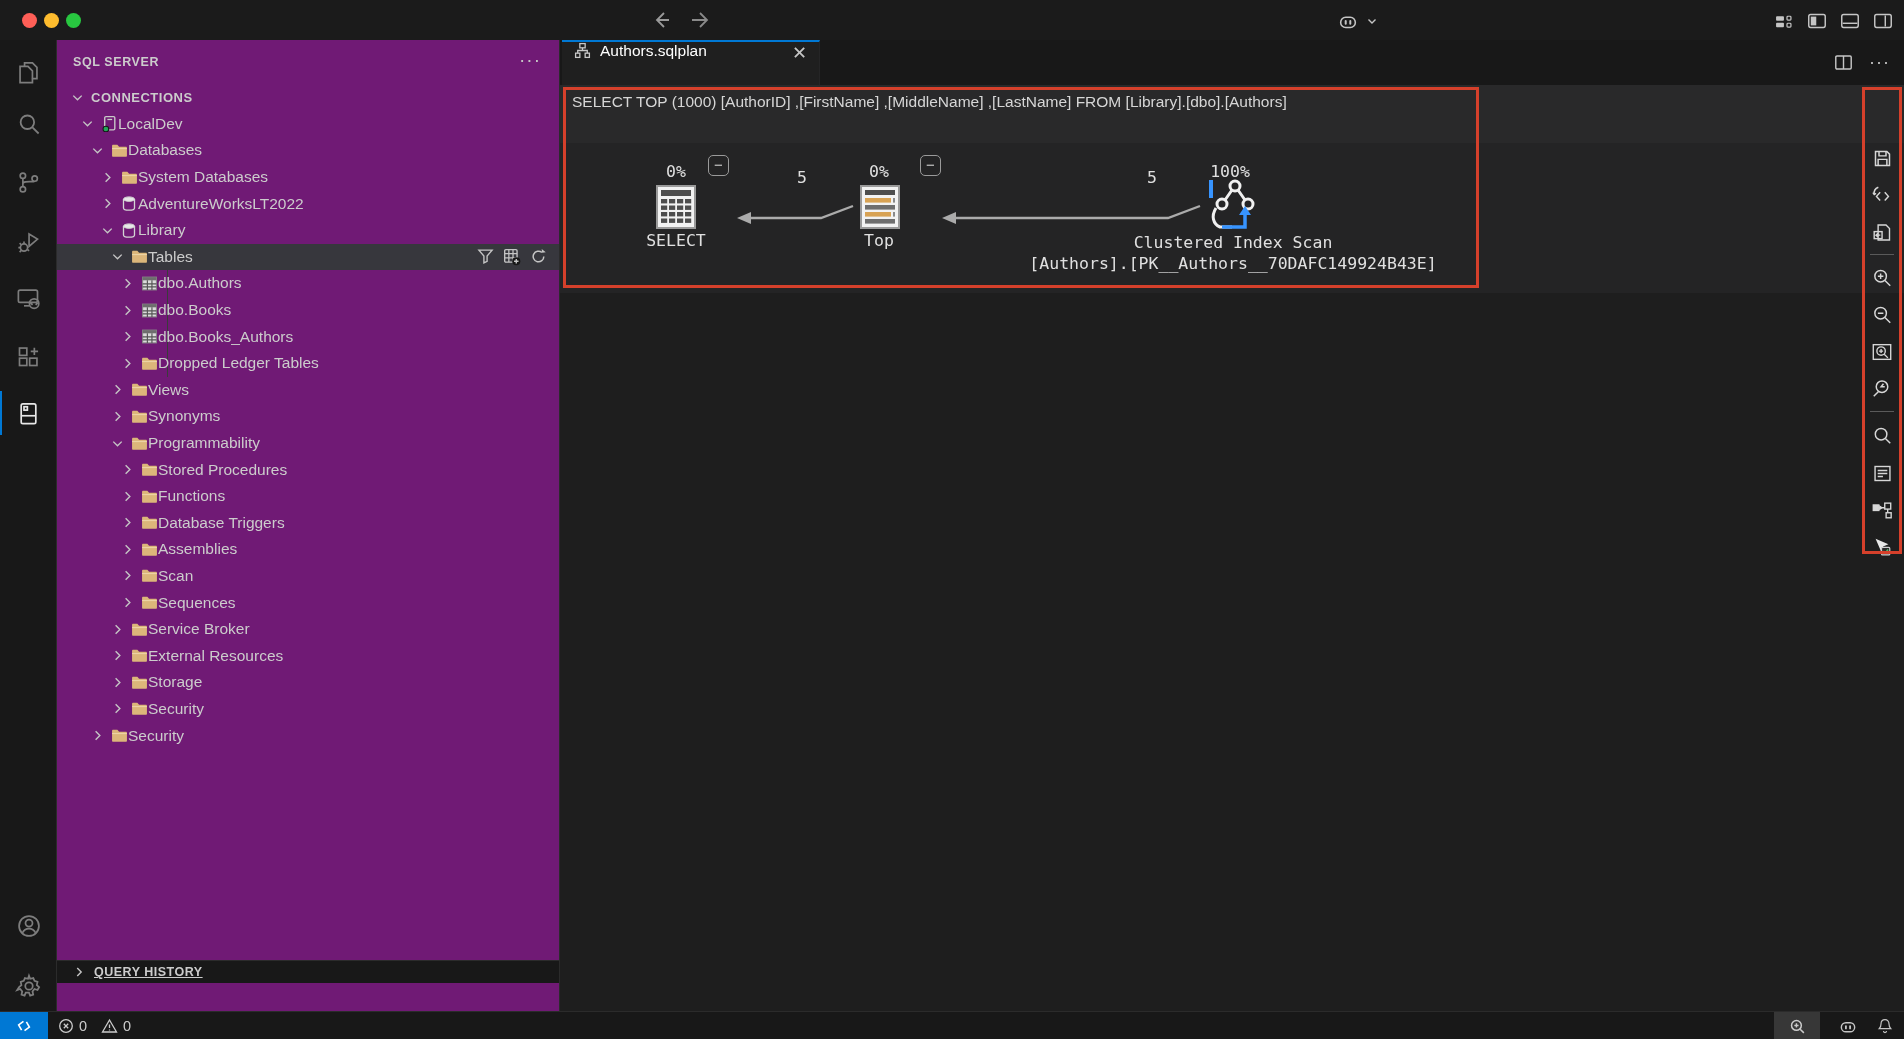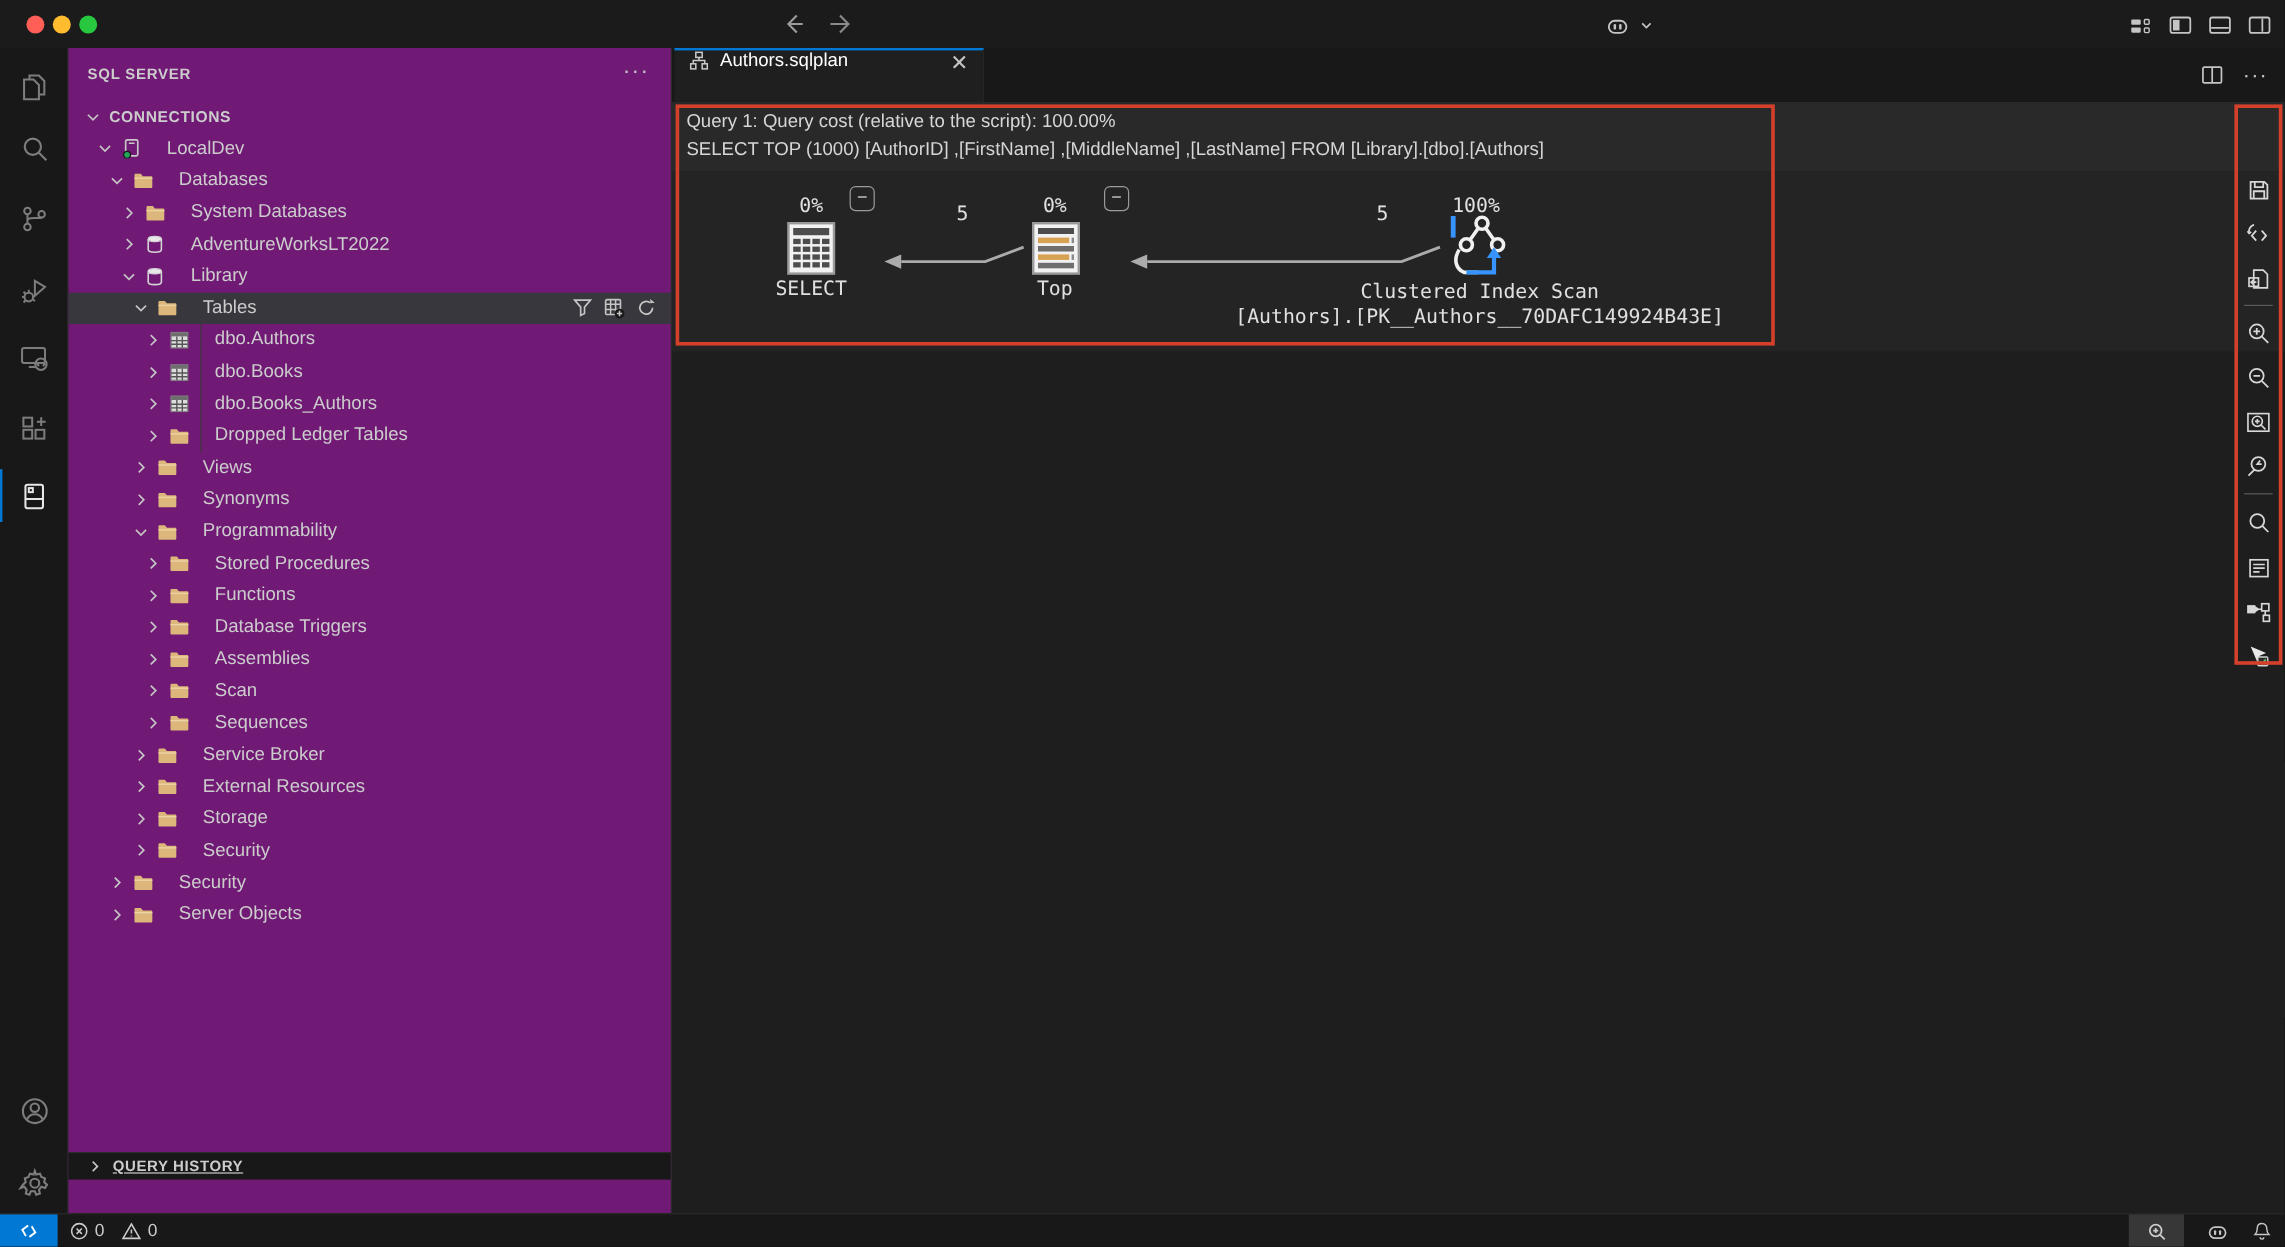--- a/index.html
+++ b/index.html
@@ -32,21 +32,21 @@
   
   .sidebar { position:absolute; left:57px; top:40px; width:503px; height:971px; background:#701a75; border-right:1px solid #2b2b2b; }
   .sb-header { position:absolute; left:0; top:0; width:100%; height:44px; display:flex; align-items:center; }
   .sb-title { margin-left:16px; font-size:12.5px; font-weight:700; letter-spacing:.6px; color:#cccccc; }
   .sb-more { position:absolute; right:18px; top:9px; font-size:19px; letter-spacing:1px; color:#c5c5c5; cursor:default; }
   .tree { position:absolute; left:0; top:44px; width:100%; }
   .trow { position:relative; height:26.6px; display:flex; align-items:center; font-size:15.5px; color:#cccccc; white-space:nowrap; }
   .trow.sel { background:#37373d; }
   .chev { width:19px; height:17px; display:inline-flex; align-items:center; justify-content:center; flex:none; }
   .ticon { width:18px; height:17px; margin-left:3px; display:inline-flex; align-items:center; justify-content:center; flex:none; }
-  .tlabel { margin-left:21px; }
+  .tlabel { margin-left:0; }
   .trow.root-label .tlabel { font-size:13px; font-weight:700; letter-spacing:.5px; margin-left:4px; }
   .row-actions { position:absolute; right:12px; top:0; height:100%; display:flex; align-items:center; gap:9px; color:#c5c5c5; }
   .guide-line { position:absolute; left:110px; width:1px; background:#3b3b3b; }
   .qh-bar { position:absolute; left:0; bottom:28px; width:100%; height:23px; border-top:1px solid #2b2b2b;
             display:flex; align-items:center; background:#181818; }
   .qh-label { font-size:12.5px; font-weight:700; letter-spacing:.5px; margin-left:6px;text-decoration:underline; }
 
   
   .editor { position:absolute; left:560px; top:40px; width:1344px; height:971px; background:#1e1e1e; }
   .tabbar { position:absolute; left:0; top:0; width:100%; height:45px; background:#181818; }
@@ -613,50 +613,35 @@
           </span>
         <span class="ticon">
             <svg width="17" height="15" viewBox="0 0 16 14">
               <path d="M1 2.6c0-.6.4-1 1-1h4l1.6 1.9H14c.6 0 1 .4 1 1v7.4c0 .6-.4 1-1 1H2c-.6 0-1-.4-1-1z" fill="#dcb67a"></path>
               <rect x="1" y="4.6" width="14" height="1.1" fill="#ecd3a4"></rect>
             </svg>
           </span>
         <span class="tlabel">Security</span>
       </div>
 
-      <div class="trow" style="padding-left:31px">
-        <span class="chev">
-            <svg width="15" height="15" viewBox="0 0 16 16">
-              <path d="M6 3.5L10.5 8 6 12.5" stroke="#c5c5c5" stroke-width="1.5" fill="none"></path>
-            </svg>
-          </span>
-        <span class="ticon">
-            <svg width="17" height="15" viewBox="0 0 16 14">
-              <path d="M1 2.6c0-.6.4-1 1-1h4l1.6 1.9H14c.6 0 1 .4 1 1v7.4c0 .6-.4 1-1 1H2c-.6 0-1-.4-1-1z" fill="#dcb67a"></path>
-              <rect x="1" y="4.6" width="14" height="1.1" fill="#ecd3a4"></rect>
-            </svg>
-          </span>
-        <span class="tlabel">Server Objects</span>
-      </div>
     </div>
 
     <div class="qh-bar">
       <span class="chev" style="margin-left:12px">
           <svg width="14" height="14" viewBox="0 0 16 16">
             <path d="M6 3.5L10.5 8 6 12.5" stroke="#c5c5c5" stroke-width="1.6" fill="none"></path>
           </svg>
         </span>
       <span class="qh-label">QUERY HISTORY</span>
     </div>
   </div>
 
   <div class="editor">
     <div class="plan-band-header">
       <div class="plan-text">
-        <div>Query 1: Query cost (relative to the script): 100.00%</div>
         <div>SELECT TOP (1000) [AuthorID] ,[FirstName] ,[MiddleName] ,[LastName] FROM [Library].[dbo].[Authors]</div>
       </div>
     </div>
     <div class="plan-band-canvas"></div>
 
     <div class="tabbar">
       <div class="tab">
         <span>
           <svg width="17" height="17" viewBox="0 0 16 16" stroke="#c9c9c9" stroke-width="1.2" fill="none">
               <rect x="5.5" y="1.5" width="5" height="4"></rect>

